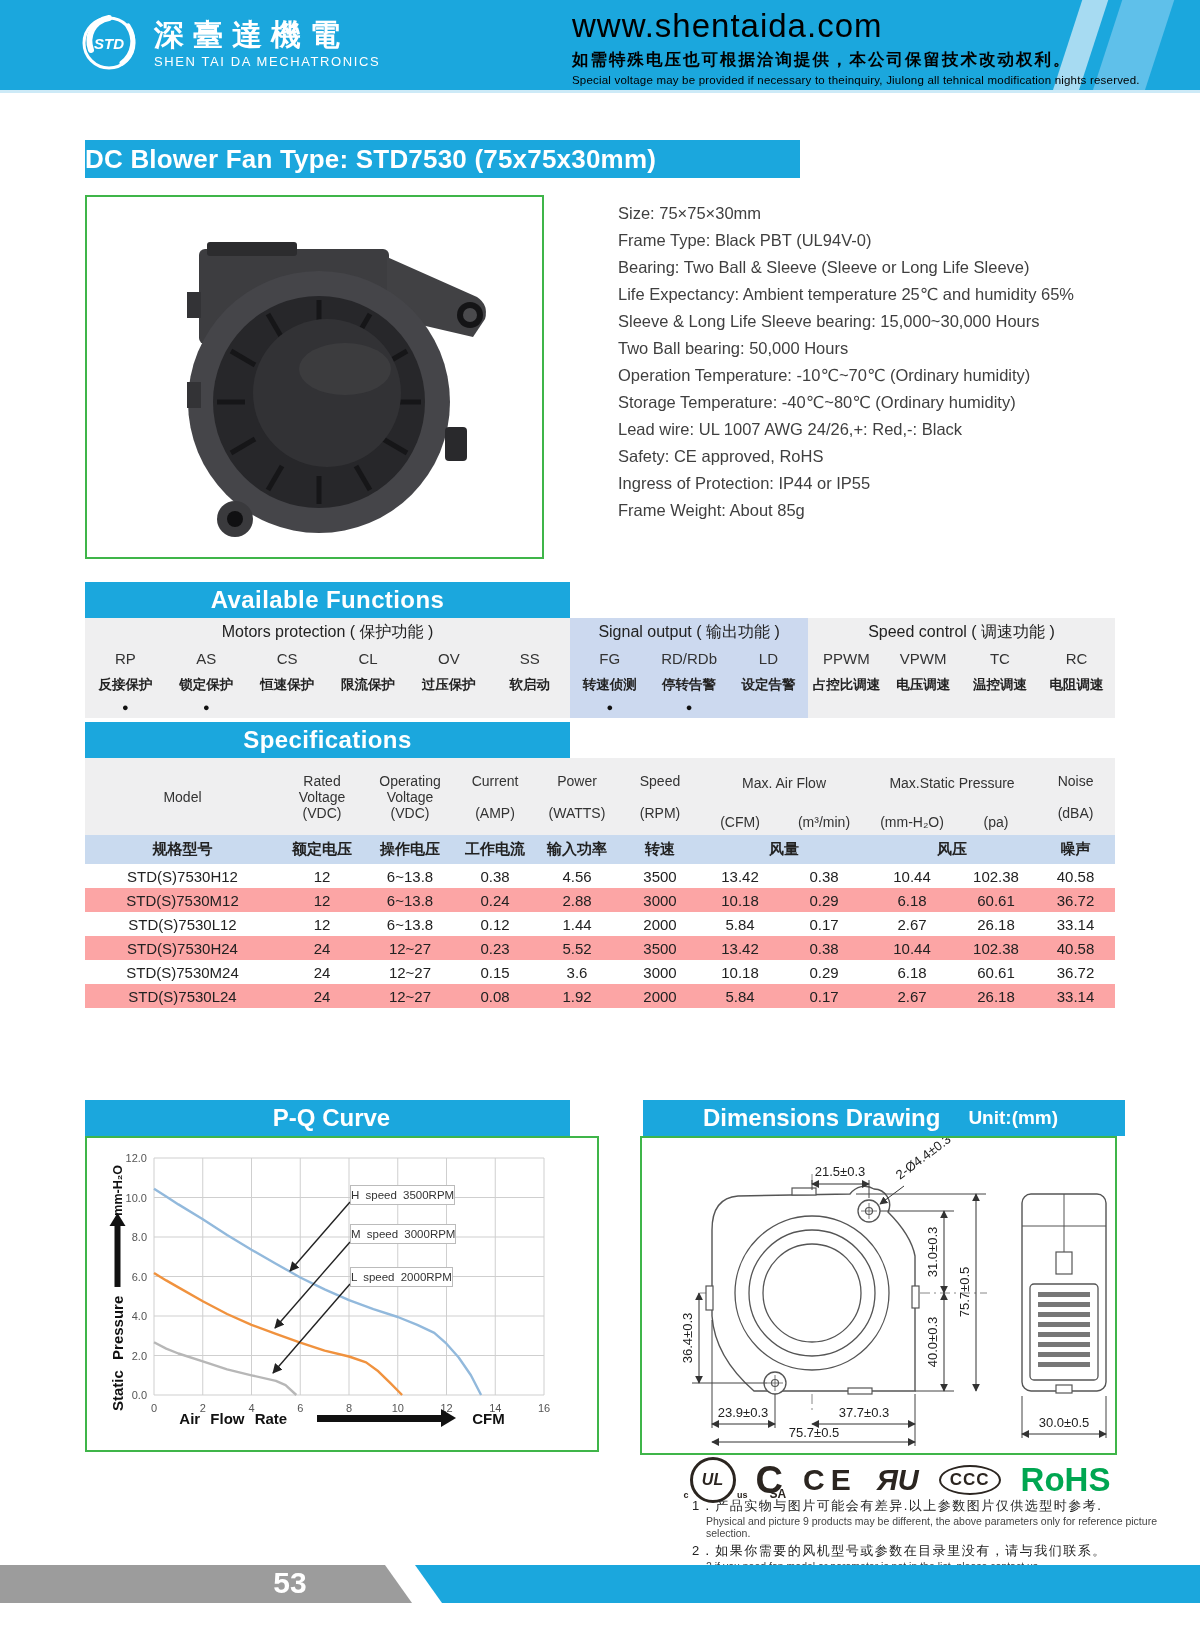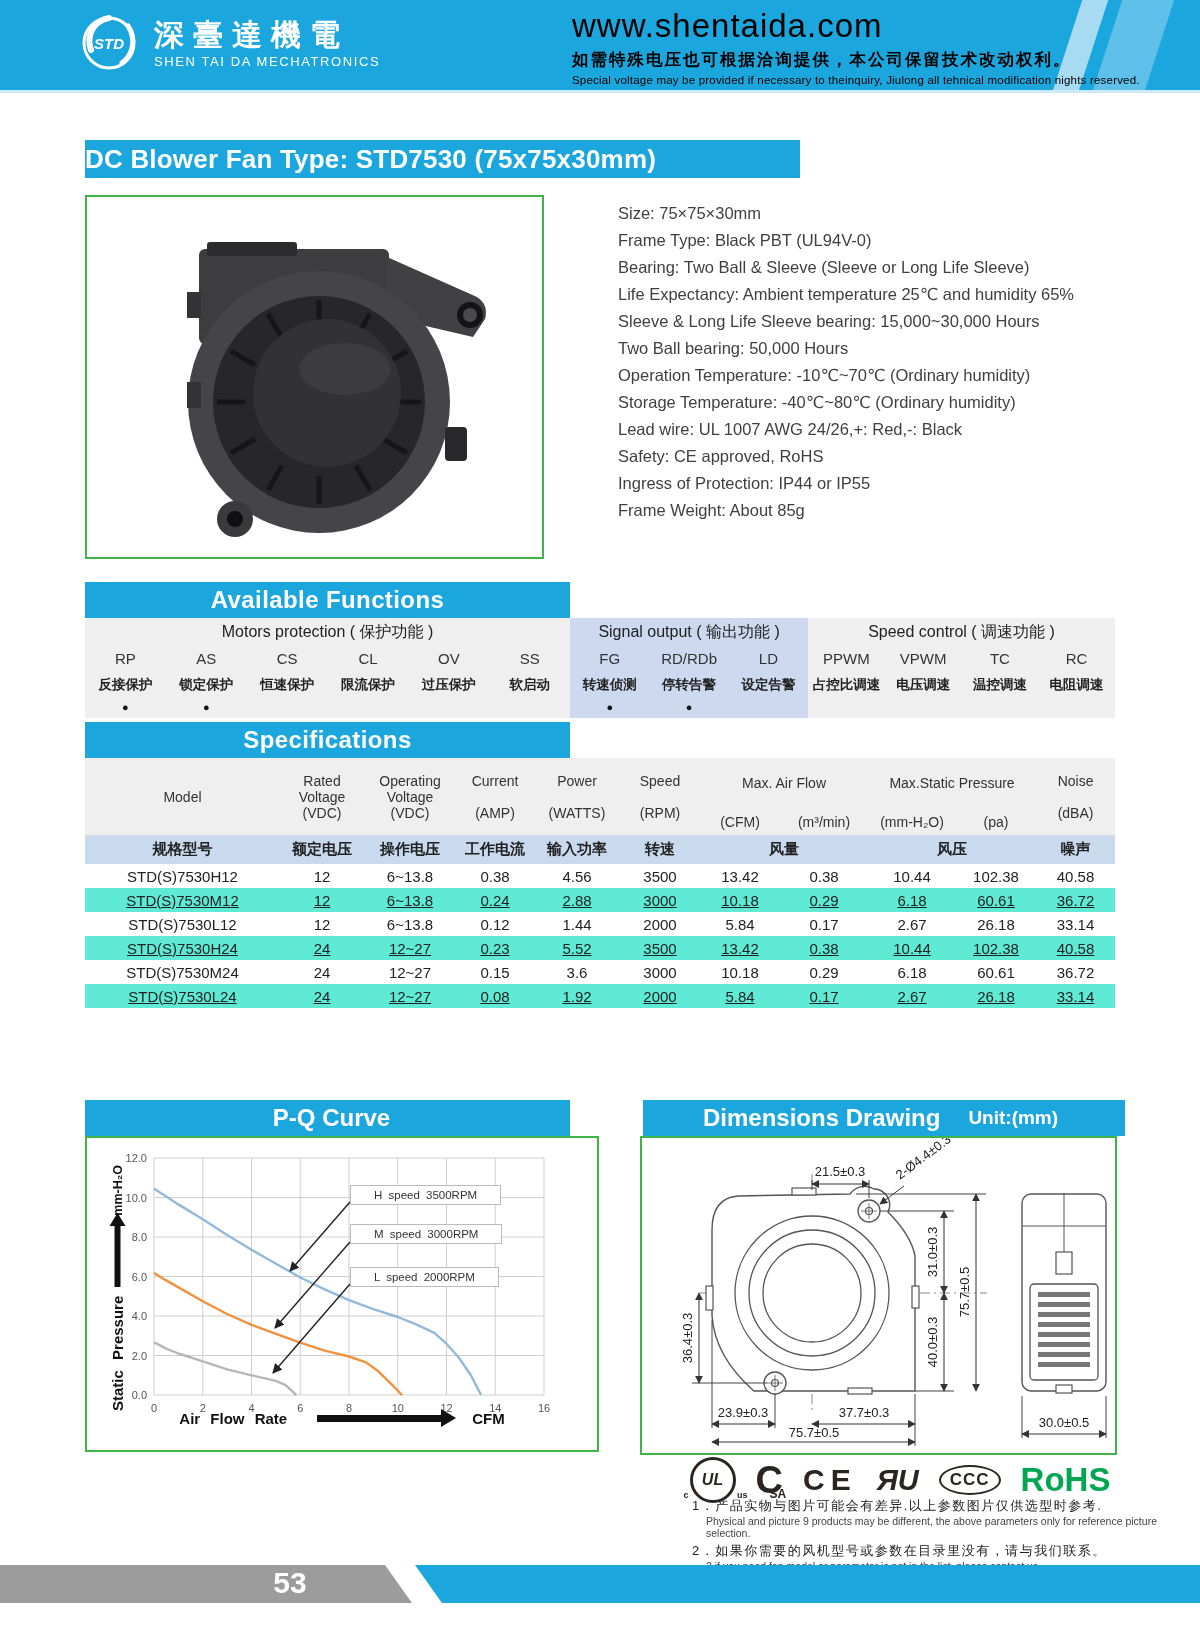--- a/index.html
+++ b/index.html
@@ -46,21 +46,21 @@
   
   .spec-bar{left:85px;top:722px;width:485px;height:36px;font-size:24px;justify-content:center;letter-spacing:.4px;}
   .spec-table{position:absolute;left:85px;top:758px;width:1030px;border-collapse:collapse;table-layout:fixed;}
   .spec-table th,.spec-table td{padding:0;text-align:center;vertical-align:middle;font-weight:normal;}
   .spec-table thead th{background:#efeff0;font-size:14px;color:#333;line-height:16px;}
   .spec-table tr.h1 th{height:50px;}
   .spec-table tr.h2 th{height:27px;}
   .pre{white-space:pre-line;}
   .spec-table tr.hcn td{background:#c9daef;font-size:15px;font-weight:bold;color:#222;height:29px;}
   .spec-table tbody td{font-size:15px;color:#222;height:24px;background:#fff;}
-  .spec-table tbody tr.alt td{background:#5eead4;text-decoration:underline;}
+  .spec-table tbody tr.alt td{background:#fca5a5;}
 
   
   .pq-bar{left:85px;top:1100px;width:477px;height:36px;font-size:24px;justify-content:center;padding-left:8px;}
   .dim-bar{left:643px;top:1100px;width:422px;height:36px;font-size:24px;padding-left:60px;}
   .dim-unit{font-size:19px;margin-left:28px;font-weight:bold;}
   .pq-box{position:absolute;left:85px;top:1136px;width:510px;height:312px;border:2px solid #3fb549;background:#fff;}
   .dim-box{position:absolute;left:640px;top:1136px;width:473px;height:315px;border:2px solid #3fb549;background:#fff;}
 
   
   #pq-svg{position:absolute;left:0;top:0;}
@@ -70,21 +70,21 @@
   .axis-word{font-size:15px;font-weight:bold;color:#111;word-spacing:6px;}
   .unit-word{font-size:12.5px;font-weight:bold;color:#111;}
   .harrow{position:relative;width:62px;height:6px;background:#111;}
   .harrow:after{content:"";position:absolute;right:-12px;top:-5px;border-left:13px solid #111;
                 border-top:8px solid transparent;border-bottom:8px solid transparent;}
   .x-axis-row{position:absolute;left:0;top:272px;width:510px;display:flex;align-items:center;justify-content:center;gap:30px;}
   .xarrow{position:relative;width:125px;height:7px;background:#111;}
   .xarrow:after{content:"";position:absolute;right:-14px;top:-6px;border-left:15px solid #111;
                 border-top:9.5px solid transparent;border-bottom:9.5px solid transparent;}
   .legend{position:absolute;border:1px solid #bbb;background:#fff;font-size:11.5px;color:#333;
-          padding:3px 23px;white-space:nowrap;word-spacing:3px;}
+          padding:3px 0;white-space:nowrap;word-spacing:3px;}
   .lg-h{left:263px;top:47px;} .lg-m{left:263px;top:86px;} .lg-l{left:263px;top:129px;}
 
   
   .dtx{font-size:13px;fill:#222;font-family:"Liberation Sans","DejaVu Sans",sans-serif;}
 
   
   .certs{position:absolute;left:640px;top:1458px;width:520px;height:44px;display:flex;align-items:center;
          justify-content:center;gap:20px;color:#2b2520;}
   .cert-circle{position:relative;width:40px;height:40px;border:3px solid #2b2520;border-radius:50%;
                display:flex;align-items:center;justify-content:center;font-weight:bold;font-style:italic;font-size:16px;}

